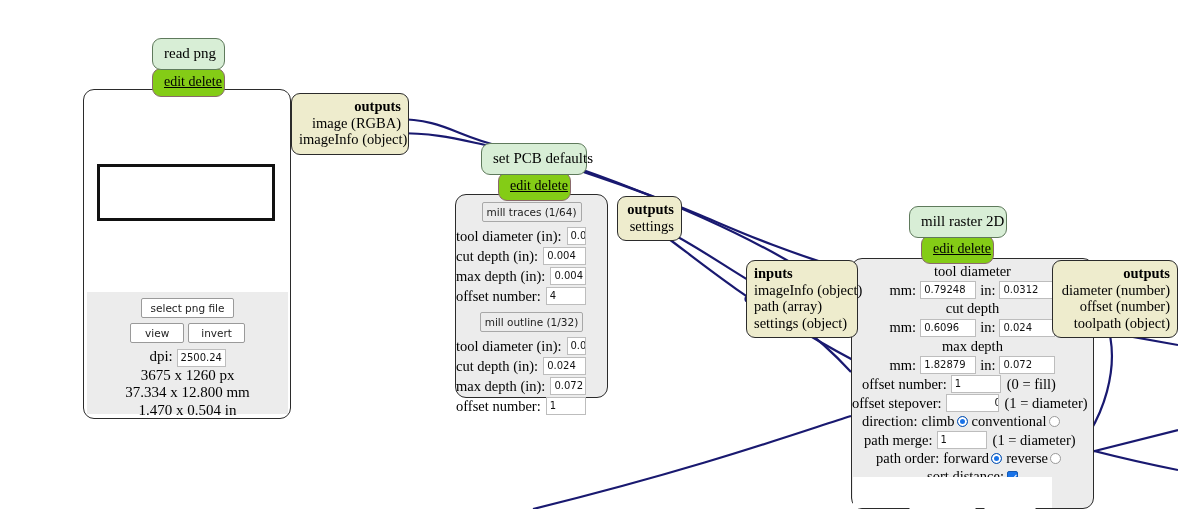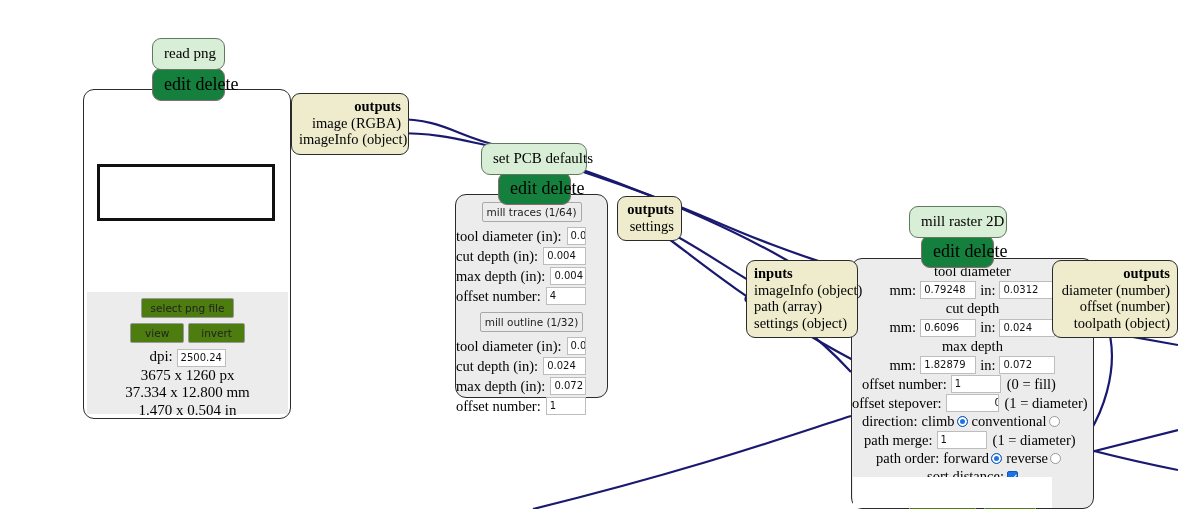--- a/index.html
+++ b/index.html
@@ -25,29 +25,30 @@
     border-radius:9px;
     font-size:15px;
     line-height:1;
     padding:7px 11px 8px 11px;
     white-space:nowrap;
     text-align:center;
     z-index:6;
   }
   .edit-chip{
     position:absolute;
-    background:#15803d;
+    background:#84cc16;
     border:1px solid #8a6a6d;
     border-radius:9px;
-    font-size:18px;
+    font-size:14px;
     line-height:1;
     padding:6px 11px 7px 11px;
     white-space:nowrap;
     text-align:center;
     z-index:5;
+    text-decoration:underline;
   }
   .port{
     position:absolute;
     background:#eeeccd;
     border:1.4px solid #2b2b2b;
     border-radius:9px;
     padding:4px 7px 6px 7px;
     font-size:14.5px;
     line-height:1.14;
     white-space:nowrap;
@@ -85,21 +86,21 @@
   #readpng-rect{
     position:absolute;left:10px;top:71px;width:178px;height:57px;
     border:3px solid #111;box-sizing:border-box;background:#fff;
   }
   #readpng-lower{
     position:absolute;left:3px;top:202px;width:201px;height:122px;
     background:#ececec;text-align:center;
   }
   .btn{
     display:inline-block;
-    background:#4d7c0f;
+    background:#ffffff;
     border:1px solid #9a9a9a;
     border-radius:2px;
     font-family:"DejaVu Sans", sans-serif;
     font-size:10.5px;
     color:#222;
     padding:3px 9px;
     line-height:1.15;
     white-space:nowrap;
   }
   .infoline{font-size:15px;line-height:1.18;}

